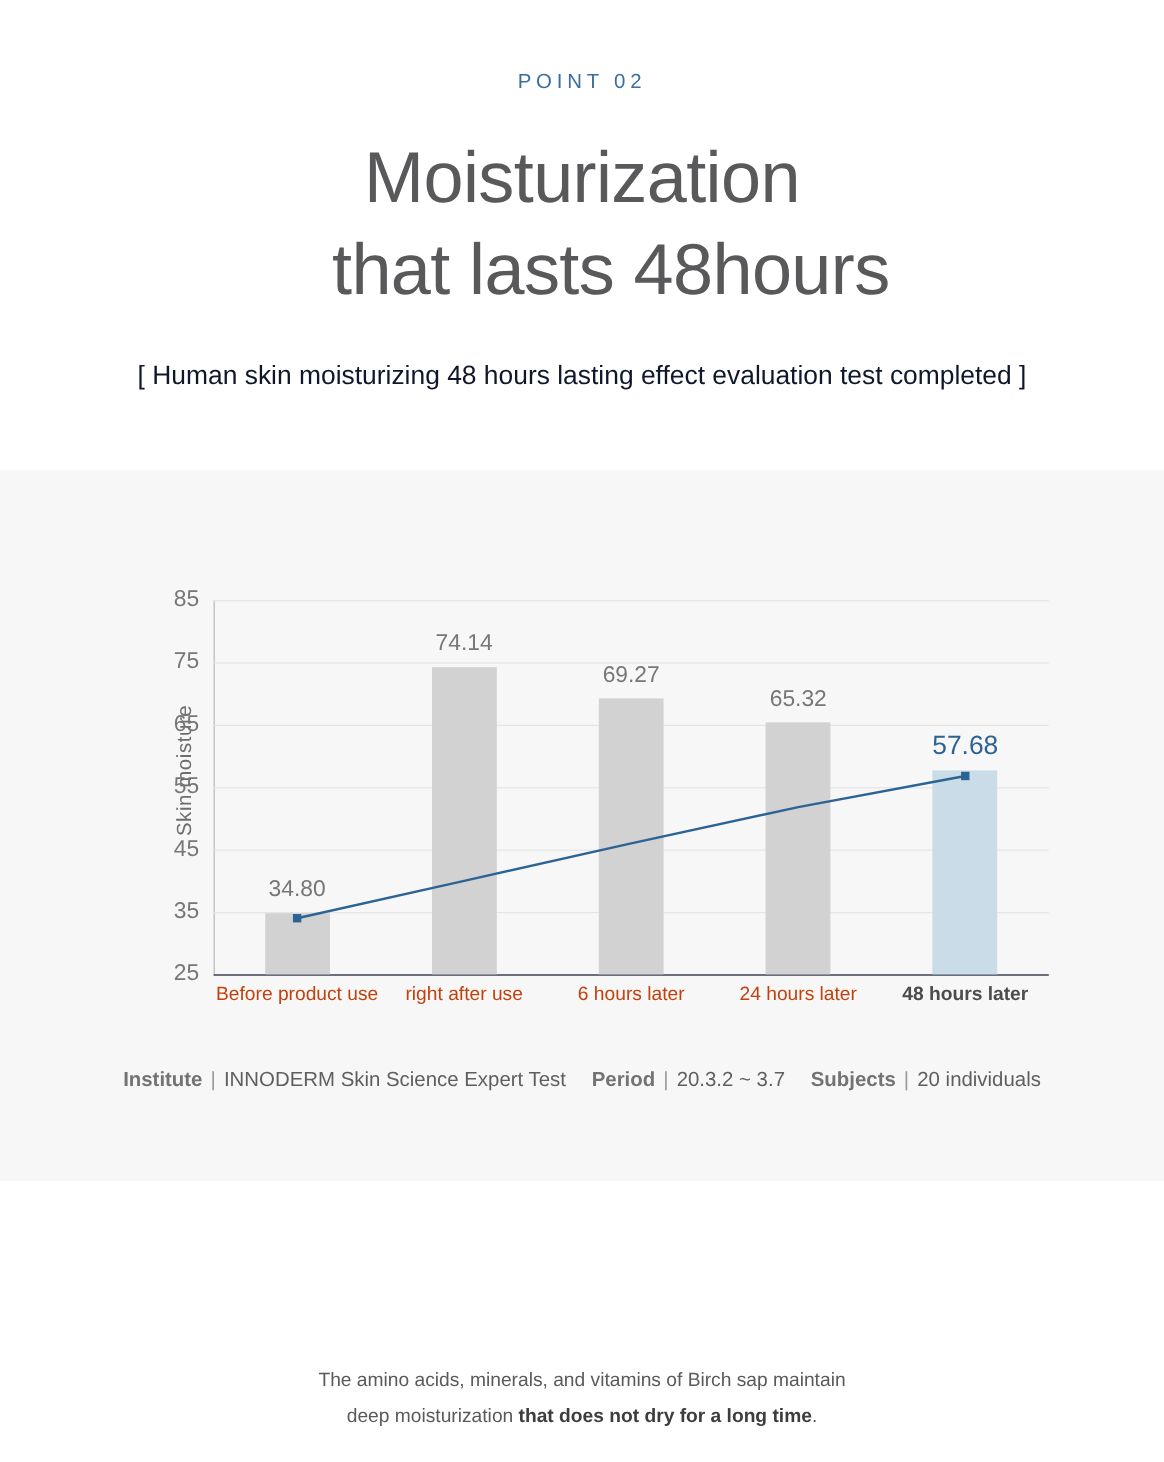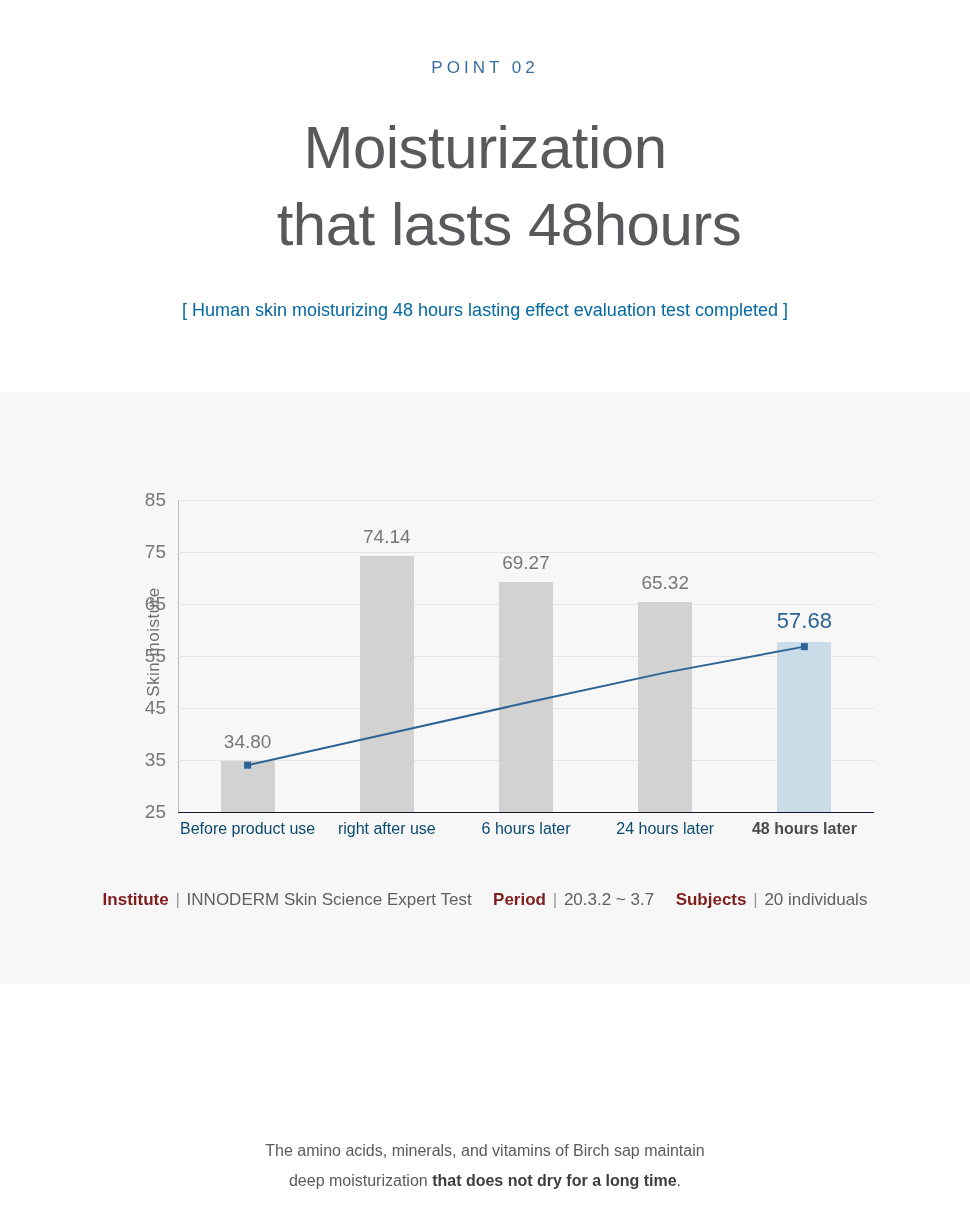--- a/index.html
+++ b/index.html
@@ -40,22 +40,22 @@
     font-weight: 300;
     color: #59595b;
     letter-spacing: -0.5px;
   }
   .main-title .line2 {
     display: block;
     margin-left: 48px;
   }
   .subtitle {
     margin-top: 36px;
-    font-size: 18px;
-    color: #0369a1;
+    font-size: 22px;
+    color: #0f172a;
     font-weight: 300;
   }
 
   
   .chart-panel {
     position: absolute;
     top: 392px;
     left: 0;
     width: 970px;
     height: 592px;
@@ -153,21 +153,21 @@
     left: 178px;
     top: 428px;
     width: 696px;
     height: 26px;
   }
   .x-label {
     position: absolute;
     top: 0;
     transform: translateX(-50%);
     font-size: 16px;
-    color: #0c4a6e;
+    color: #c2410c;
     white-space: nowrap;
   }
   .x-label.bold {
     font-weight: bold;
     color: #4c4c4e;
   }
 
   .line-svg {
     position: absolute;
     left: 0;
@@ -181,21 +181,21 @@
     position: absolute;
     top: 498px;
     left: 0;
     width: 970px;
     text-align: center;
     font-size: 17px;
     color: #5f5f61;
   }
   .footnote .lbl {
     font-weight: bold;
-    color: #7f1d1d;
+    color: #737373;
   }
   .footnote .sep {
     color: #9a9a9c;
     padding: 0 2px;
   }
   .footnote .gap {
     display: inline-block;
     width: 12px;
   }
 

